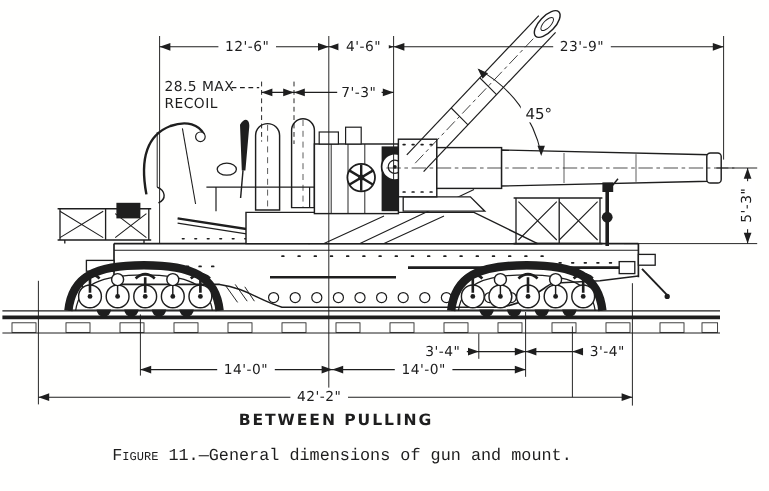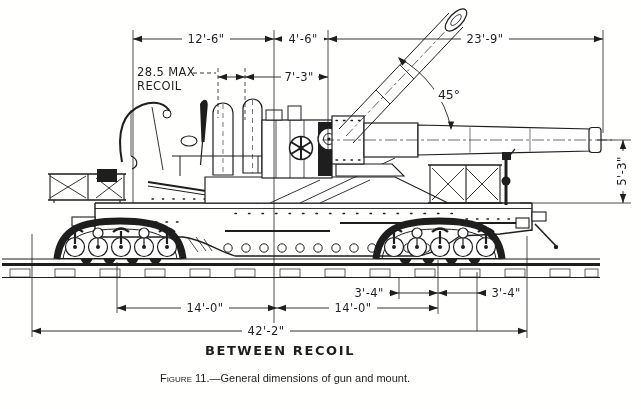--- a/index.html
+++ b/index.html
@@ -8,21 +8,21 @@
   svg{position:absolute;left:0;top:0;}
   .ink{stroke:#1e1e1e;fill:none;}
   .fillink{fill:#1e1e1e;stroke:none;}
   .white{fill:#ffffff;}
   text{fill:#1e1e1e;font-family:"DejaVu Sans",sans-serif;}
   .dimtxt{font-size:11.5px;letter-spacing:.4px;font-weight:500;}
   .angtxt{font-size:12.5px;}
   .cap{position:absolute;left:100px;width:360px;text-align:center;
        font-weight:bold;font-size:13px;letter-spacing:1.6px;}
   .figcap{position:absolute;left:0;width:570px;top:372px;text-align:center;
-          font-family:Liberation Sans, sans-serif;font-size:11px;}
+          font-family:Liberation Mono, monospace;font-size:14px;}
   .sc{font-variant:small-caps;}
 </style>
 </head>
 <body>
 
 <div id="page">
 
 <svg width="641" height="409" viewBox="0 0 641 409">
   <defs>
     <pattern id="hatch" width="4" height="4" patternUnits="userSpaceOnUse" patternTransform="rotate(45)">
@@ -308,17 +308,17 @@
     <text class="dimtxt" x="205" y="311.5" text-anchor="middle">14'-0"</text>
 
     <rect class="white" x="329" y="300" width="48" height="14"></rect>
     <text class="dimtxt" x="353" y="311.5" text-anchor="middle">14'-0"</text>
 
     <rect class="white" x="242" y="323" width="48" height="14"></rect>
     <text class="dimtxt" x="266" y="334.5" text-anchor="middle">42'-2"</text>
   </g>
 </svg>
 
-<div class="cap" style="top:343px">BETWEEN RECOIL</div>
+<div class="cap" style="top:343px">BETWEEN PULLING</div>
 
 <div class="figcap"><span class="sc">Figure 11.</span><span>—General dimensions of gun and mount.</span></div>
 
 </div>
 
 </body></html>

